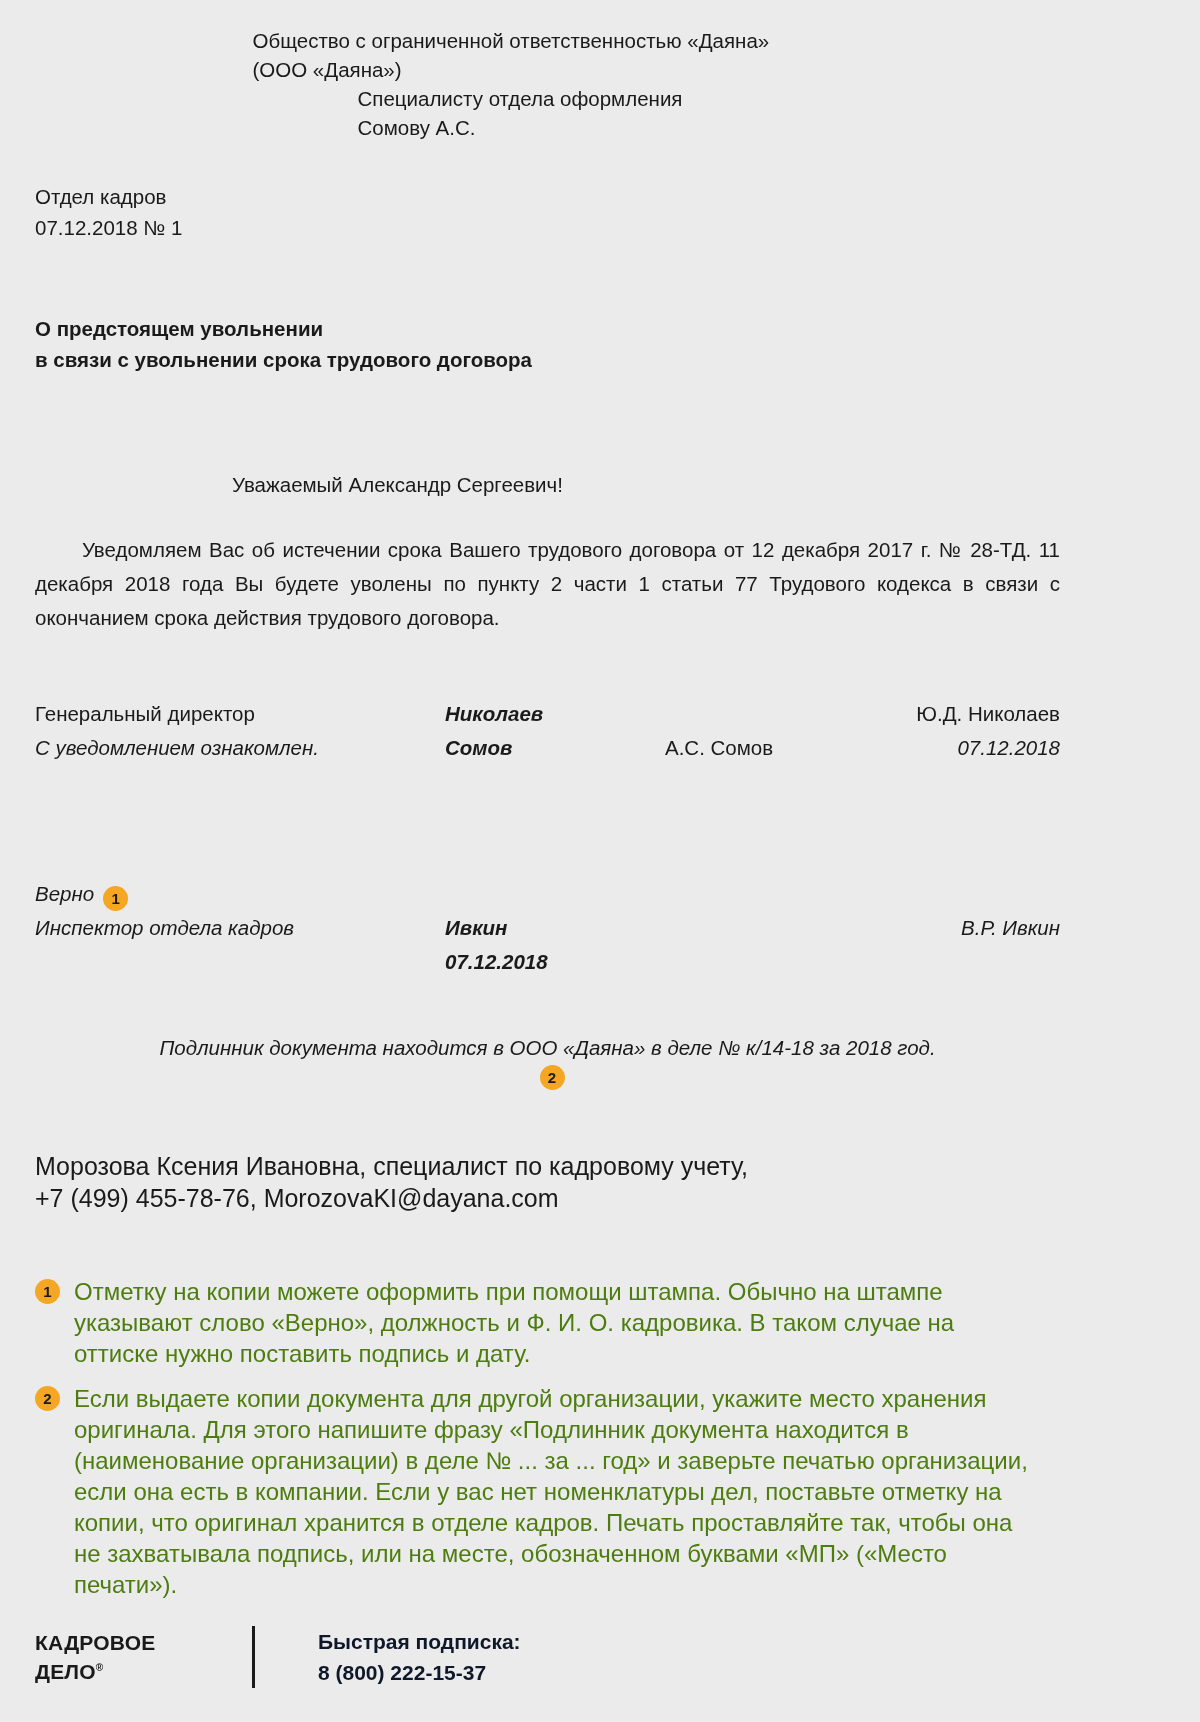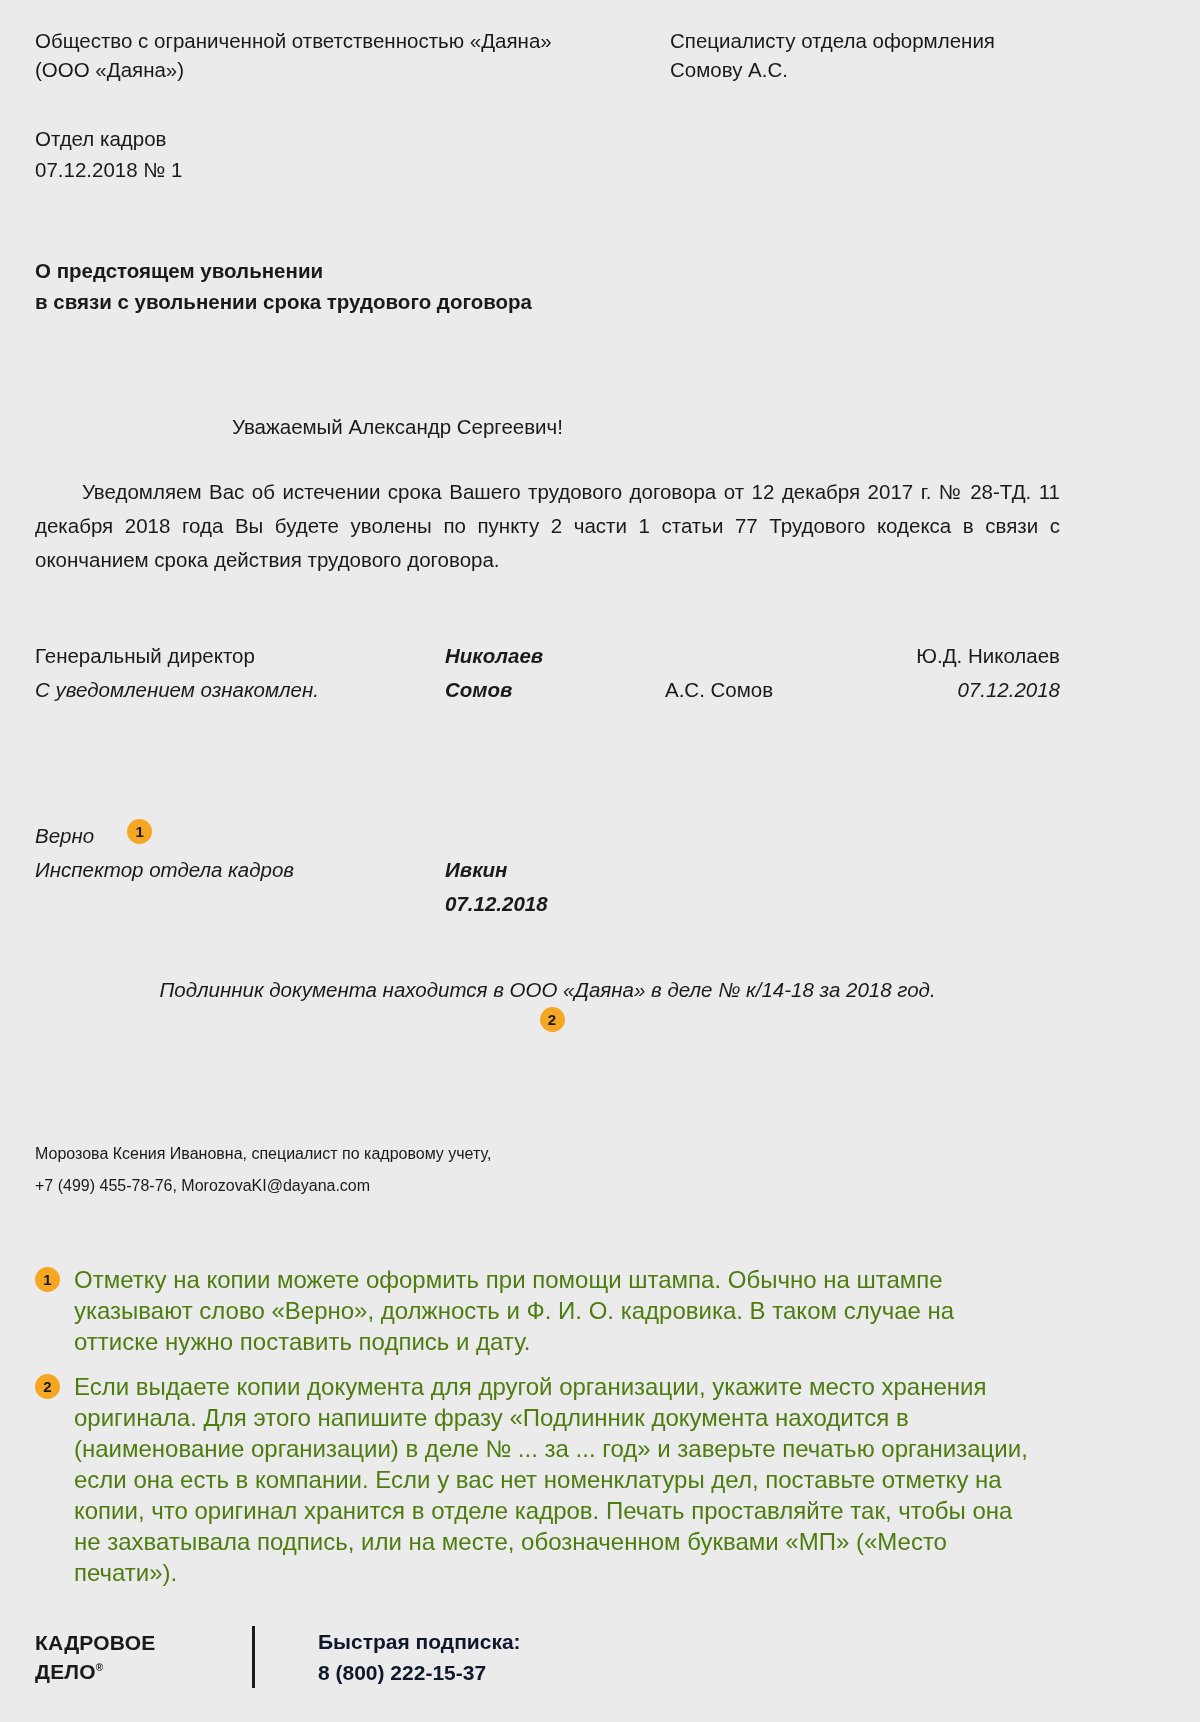--- a/index.html
+++ b/index.html
@@ -32,20 +32,21 @@
     top: 0;
     width: 1025px;
   }
 
   
   .hdr {
     display: flex;
     justify-content: space-between;
     align-items: center;
     padding-top: 26px;
+    flex-direction: column;
   }
   .hdr-left { width: 590px; }
   .hdr-right { width: 390px; text-align: left; padding-left: 10px;}
   .hdr-line {
     font-size: 20.5px;
     line-height: 29px;
     color: #1a1a1a;
     white-space: pre;
   }
 
@@ -108,22 +109,21 @@
   .ital    { font-style: italic; }
   .bi      { font-weight: bold; font-style: italic; }
 
   
   .verno-block { margin-top: 112px; }
   .verno-line {
     font-size: 20.5px;
     font-style: italic;
     line-height: 34px;
     display: flex;
-    align-items: flex-start;
-    gap: 24px;
+    align-items: flex-end;
   }
   .verno-row {
     display: flex;
     align-items: baseline;
     font-size: 20.5px;
     line-height: 34px;
   }
   .verno-row .c-post { width: 410px; font-style: italic; }
   .verno-row .c-sign { width: 220px; }
   .verno-date {
@@ -139,22 +139,22 @@
     font-size: 20.5px;
     font-style: italic;
     line-height: 34px;
     display: flex;
     align-items: center;
     flex-direction: column;
   }
 
   
   .contact {
-    margin-top: 106px;
-    font-size: 16px;
+    margin-top: 60px;
+    font-size: 25px;
     line-height: 32px;
   }
 
   
   .marker {
     display: inline-flex;
     align-items: center;
     justify-content: center;
     width: 25px;
     height: 25px;
@@ -270,20 +270,21 @@
     </div>
 
     <div class="verno-block">
       <div class="verno-line">
         <span>Верно</span>
         <span class="marker marker-inline">1</span>
       </div>
       <div class="verno-row">
         <div class="c-post">Инспектор отдела кадров</div>
         <div class="c-sign bi">Ивкин</div>
+        <div class="c-right ital">В.Р. Ивкин</div>
       </div>
       <div class="verno-date">07.12.2018</div>
     </div>
 
     <div class="original-line">
       <span>Подлинник документа находится в ООО «Даяна» в деле № к/14-18 за 2018 год.</span>
       <span class="marker marker-inline">2</span>
     </div>
 
     <div class="contact">

